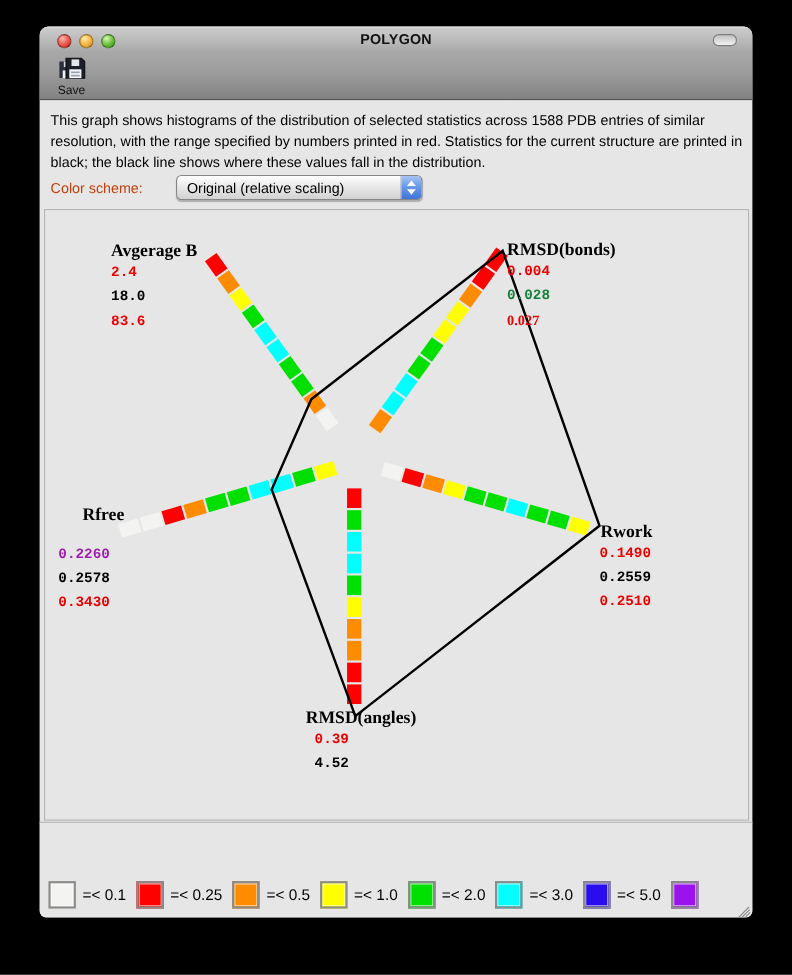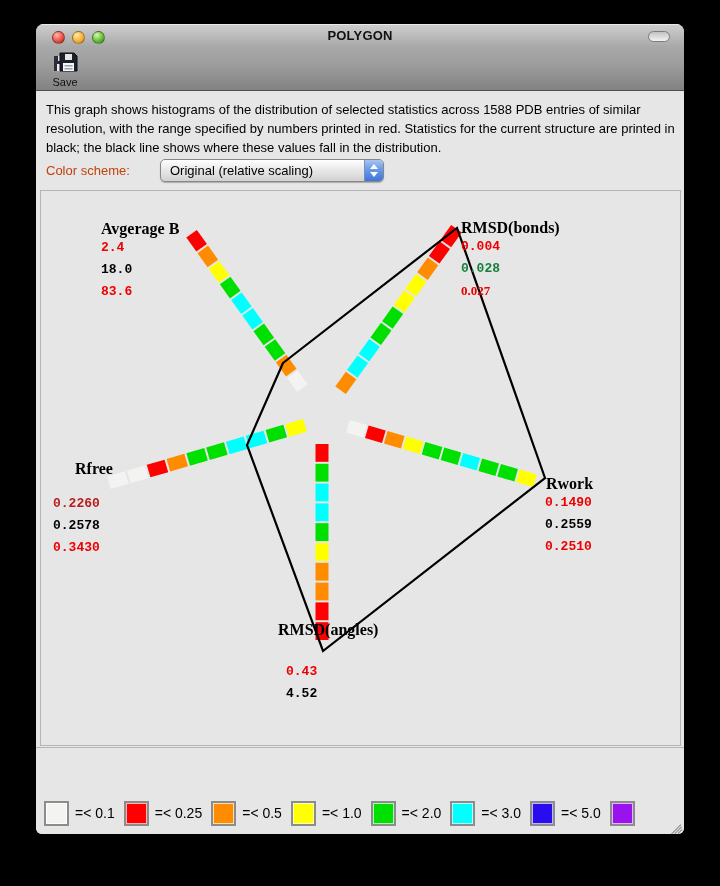--- a/index.html
+++ b/index.html
@@ -180,26 +180,26 @@
         <div class="axis-val" style="left: 60px; top: 71px; color: rgb(0, 0, 0);">18.0</div>
         <div class="axis-val" style="left: 60px; top: 93px; color: rgb(238, 0, 0);">83.6</div>
         <div class="axis-label" style="left: 420px; top: 28px;">RMSD(bonds)</div>
         <div class="axis-val" style="left: 420px; top: 48px; color: rgb(238, 0, 0); font-family: Liberation Mono, monospace;">0.004</div>
         <div class="axis-val" style="left: 420px; top: 70px; color: #15803d;">0.028</div>
         <div class="axis-val" style="left: 420px; top: 92px; color: rgb(238, 0, 0); font-family: Liberation Serif, serif;">0.027</div>
         <div class="axis-label" style="left: 505px; top: 284px;">Rwork</div>
         <div class="axis-val" style="left: 504px; top: 304px; color: rgb(238, 0, 0);">0.1490</div>
         <div class="axis-val" style="left: 504px; top: 326px; color: rgb(0, 0, 0);">0.2559</div>
         <div class="axis-val" style="left: 504px; top: 348px; color: rgb(238, 0, 0);">0.2510</div>
-        <div class="axis-label" style="left: 237px; top: 430px;">RMSD(angles)</div>
-        <div class="axis-val" style="left: 245px; top: 473px; color: rgb(238, 0, 0);">0.43</div>
+        <div class="axis-label" style="left: 237px; top: 453px;">RMSD(angles)</div>
+        <div class="axis-val" style="left: 245px; top: 473px; color: rgb(238, 0, 0);">0.39</div>
         <div class="axis-val" style="left: 245px; top: 495px; color: rgb(0, 0, 0);">4.52</div>
         <div class="axis-val" style="left: 245px; top: 517px; color: rgb(238, 0, 0); margin-top: 44px;">2.63</div>
         <div class="axis-label" style="left: 12px; top: 269px; margin-left: 22px;">Rfree</div>
-        <div class="axis-val" style="left: 12px; top: 305px; color: #b91c1c;">0.2260</div>
+        <div class="axis-val" style="left: 12px; top: 305px; color: #a21caf;">0.2260</div>
         <div class="axis-val" style="left: 12px; top: 327px; color: rgb(0, 0, 0);">0.2578</div>
         <div class="axis-val" style="left: 12px; top: 349px; color: rgb(238, 0, 0);">0.3430</div>
       </div>
 
     <div class="footer">
       <div class="legend" id="legend-row">
           <div class="swatch" style="background: rgb(243, 243, 241);"></div>
           <span class="leg-label">=&lt; 0.1</span>
           <div class="swatch" style="background: rgb(254, 0, 0);"></div>
           <span class="leg-label">=&lt; 0.25</span>

